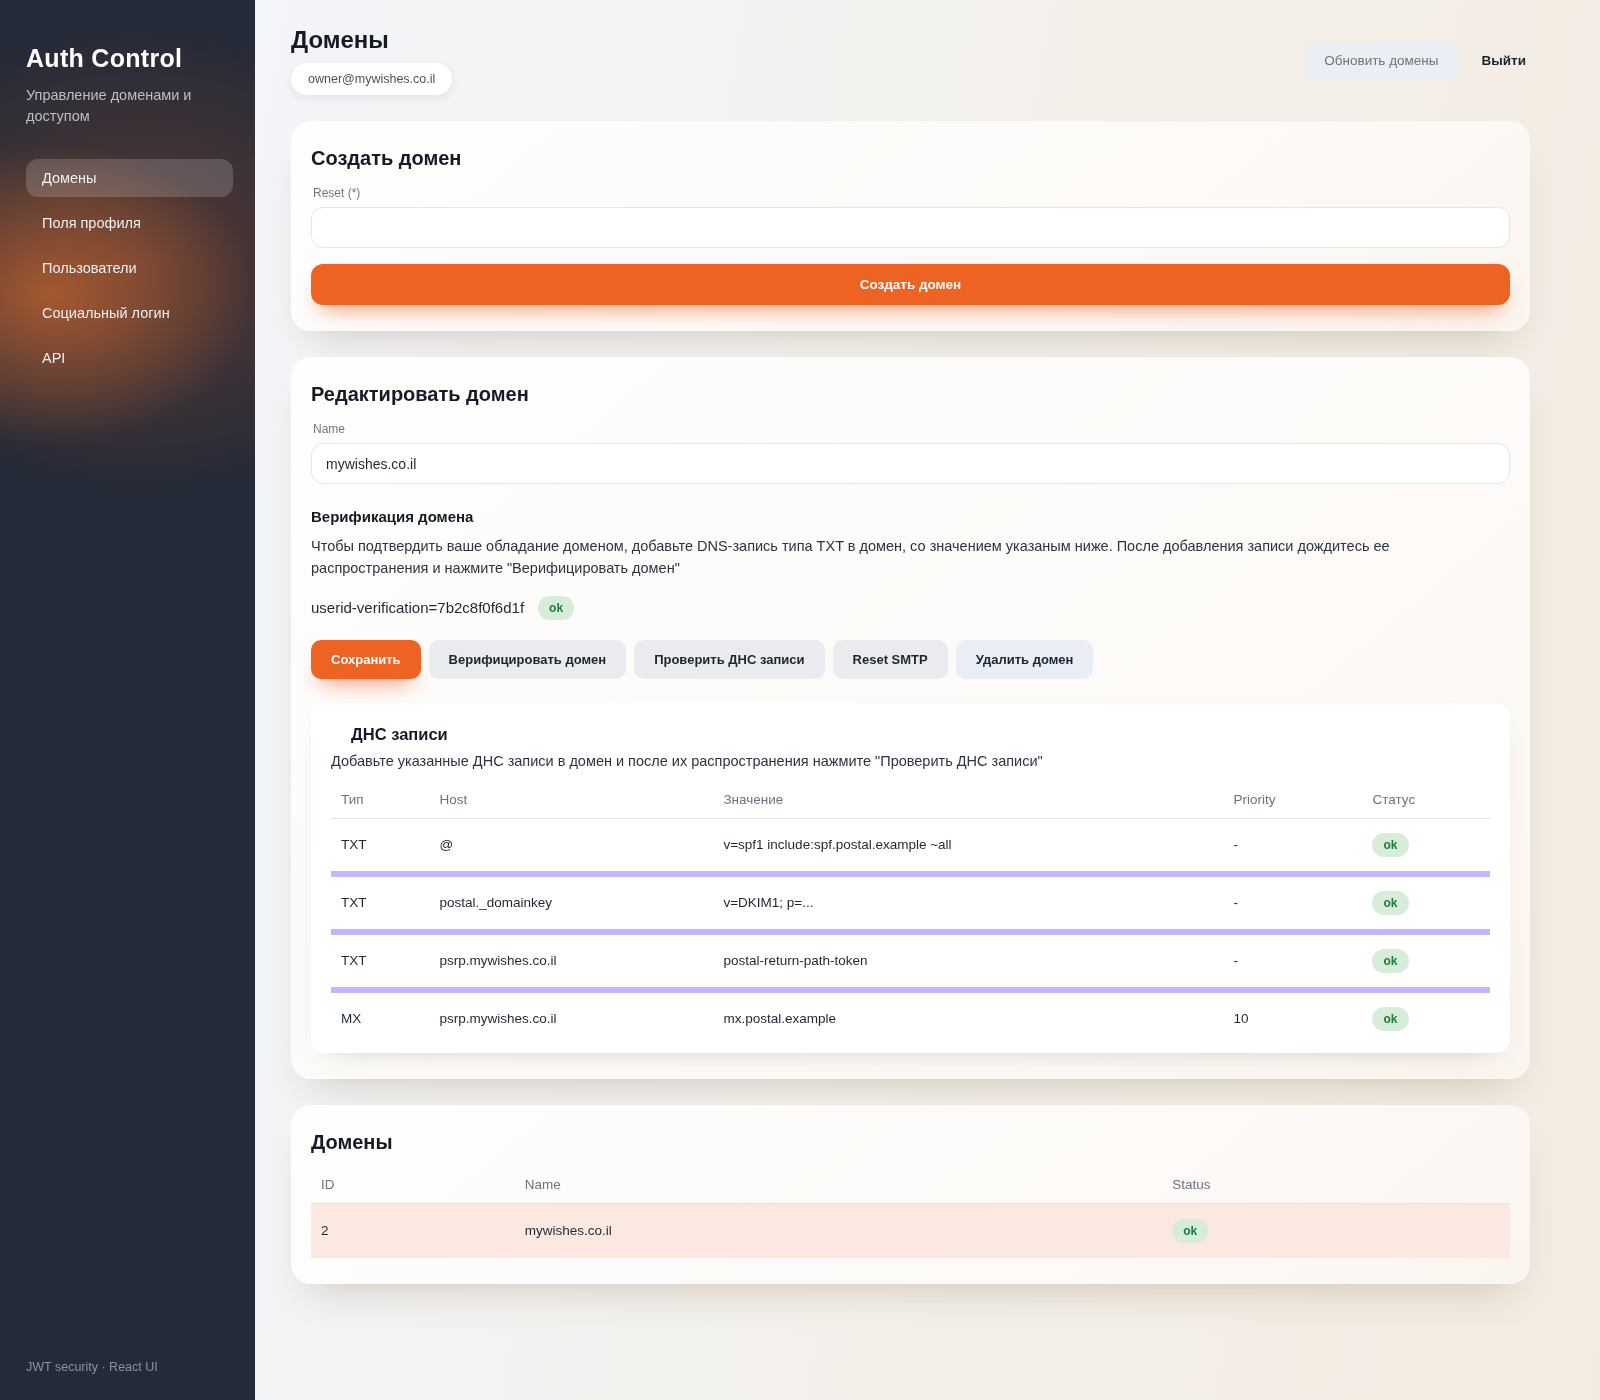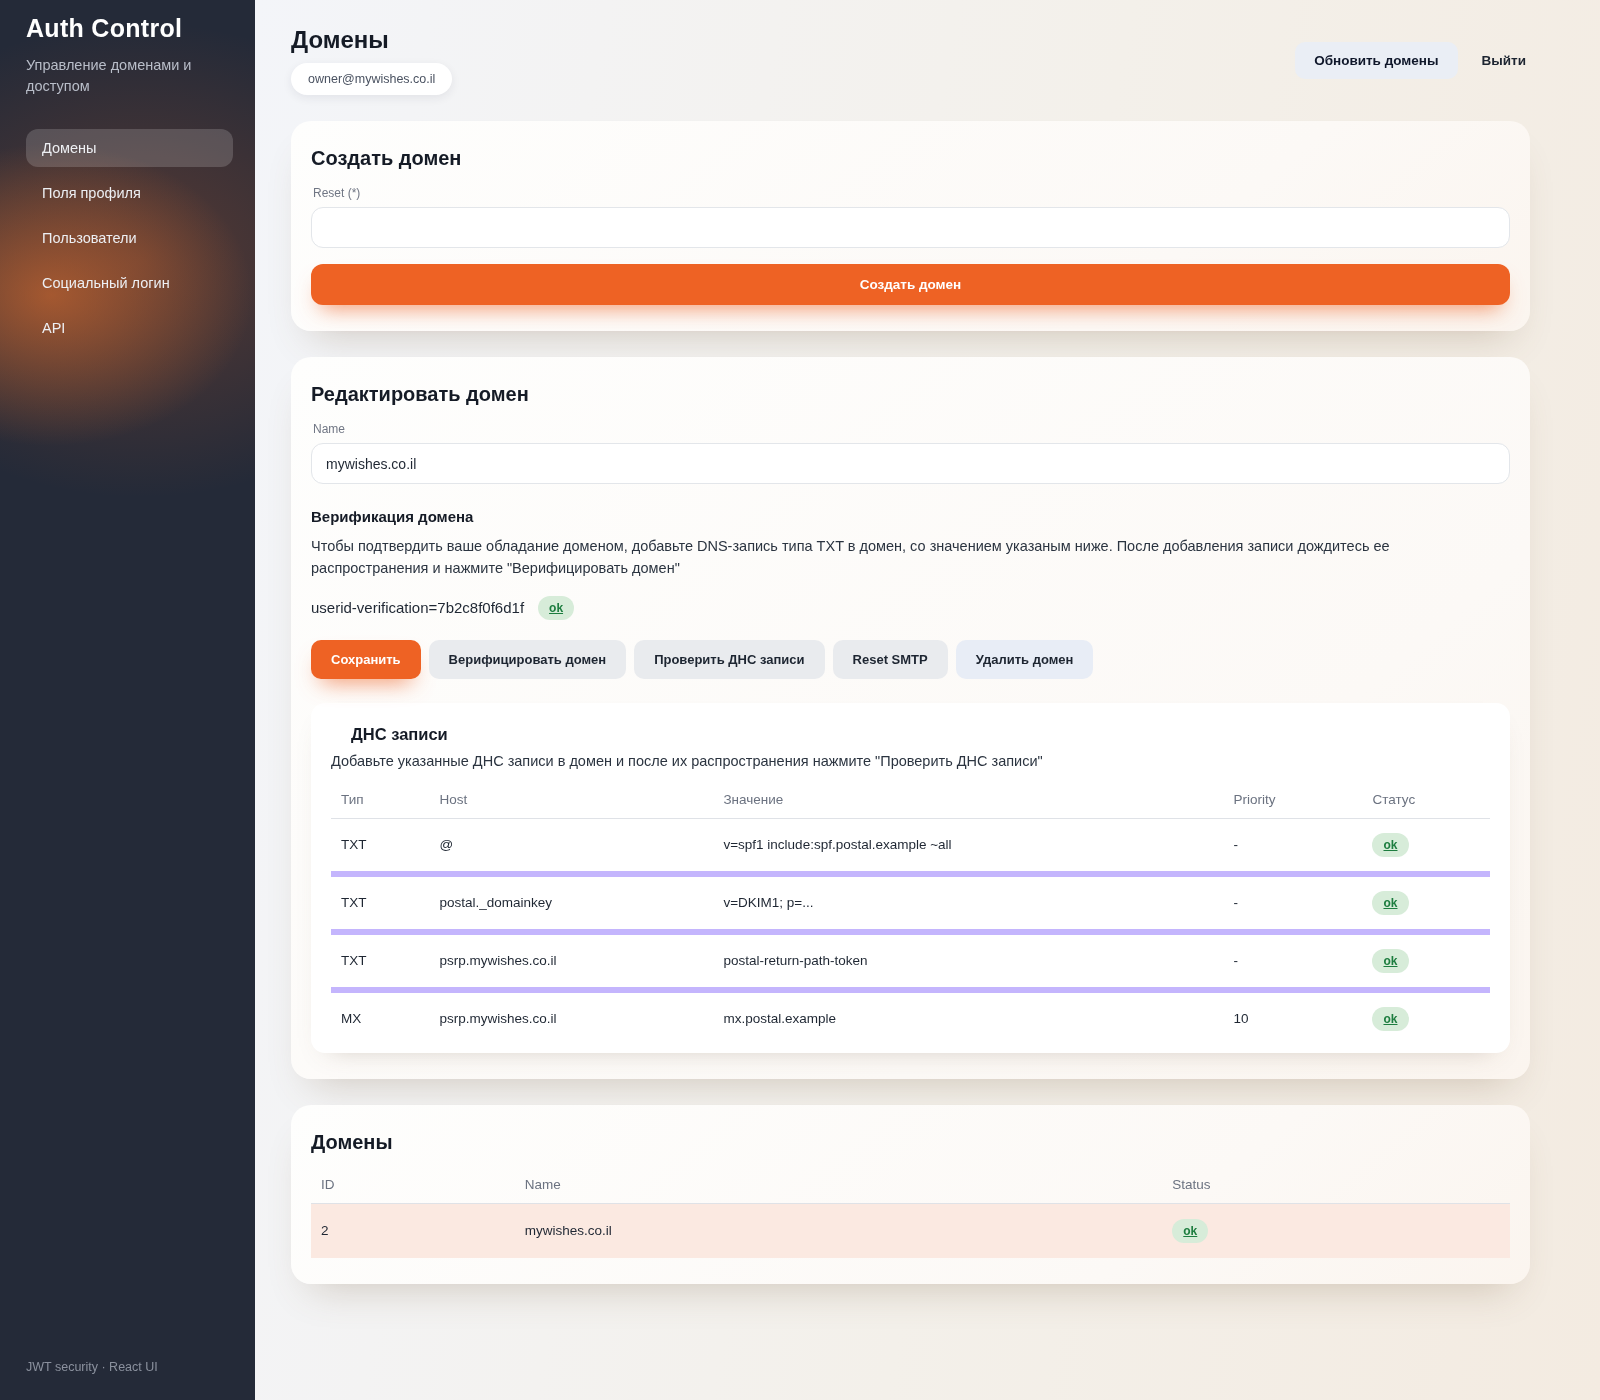--- a/index.html
+++ b/index.html
@@ -11,21 +11,21 @@
   .app { display: flex; width: 1600px; height: 1400px; }
 
   
   .sidebar {
     width: 255px; flex: 0 0 255px; height: 1400px;
     background:
       radial-gradient(280px 210px at 20% 295px, rgba(227,112,45,0.60), rgba(227,112,45,0) 72%),
       radial-gradient(430px 330px at 55% 260px, rgba(165,82,45,0.40), rgba(165,82,45,0) 72%),
       #242a38;
     color: #fff;
-    padding: 14px 22px 26px 26px;
+    padding: 44px 22px 26px 26px;
     display: flex; flex-direction: column;
   }
   .sidebar-title { font-size: 25px; font-weight: 700; letter-spacing: 0.3px; }
   .sidebar-subtitle { margin-top: 12px; font-size: 14.5px; line-height: 1.45; color: #b9bec9; max-width: 185px; }
   .nav { margin-top: 32px; display: flex; flex-direction: column; gap: 7px; }
   .nav-item {
     padding: 11px 16px; border-radius: 12px; font-size: 14.5px; color: #edeff3;
     cursor: pointer;
   }
   .nav-item.active { background: rgba(255,255,255,0.17); }
@@ -41,22 +41,22 @@
   .page-title { font-size: 24px; font-weight: 700; color: #151b26; }
   .user-badge {
     display: inline-block; margin-top: 9px;
     background: #ffffff; border-radius: 17px;
     padding: 9px 17px; font-size: 12.5px; color: #4a5261;
     box-shadow: 0 3px 10px rgba(40,40,60,0.08);
   }
   .header-actions { display: flex; align-items: center; gap: 20px; margin-top: 16px; }
   .btn { border: none; cursor: pointer; font-family: "Liberation Sans", sans-serif; }
   .btn-secondary {
-    background: #eaeef5; color: #0f172a;
-    font-size: 13.5px; font-weight: 700;
+    background: #eaeef5; color: #737373;
+    font-size: 13.5px; font-weight: 400;
     padding: 11px 19px; border-radius: 10px;
   }
   .btn-ghost { background: transparent; color: #1d2531; font-size: 13.5px; font-weight: 700; padding: 11px 4px; }
 
   
   .card {
     margin-top: 26px;
     background: linear-gradient(140deg, #fefefd 0%, #fcf9f6 70%, #fbf5ef 100%);
     border-radius: 20px;
     padding: 26px 20px 26px 20px;
@@ -81,21 +81,21 @@
   .btn-primary.full { display: block; width: 100%; height: 41px; margin-top: 16px; }
 
   .section-title { margin-top: 24px; font-size: 15px; font-weight: 700; color: #151b26; }
   .section-desc { margin-top: 10px; font-size: 14.5px; line-height: 1.55; color: #2b3440; max-width: 1190px; }
   .token-row { margin-top: 16px; display: flex; align-items: center; gap: 14px; }
   .token-text { font-size: 15px; color: #1f2733; }
   .ok-badge {
     display: inline-block;
     background: #d7ecd9; color: #1d7d3f;
     font-size: 12px; font-weight: 700;
-    padding: 5px 11px; border-radius: 13px; text-decoration: underline;
+    padding: 5px 11px; border-radius: 13px;
   }
   .actions-row { margin-top: 20px; display: flex; gap: 8px; }
   .actions-row .btn { padding: 12px 20px; border-radius: 10px; font-size: 13px; font-weight: 700; }
   .btn-light { background: #e9ebee; color: #1d2531; }
   .btn-light.bluish { background: #e8edf6; }
 
   .inner-card {
     margin-top: 24px;
     background: #ffffff; border-radius: 14px;
     padding: 22px 20px 8px 20px;

